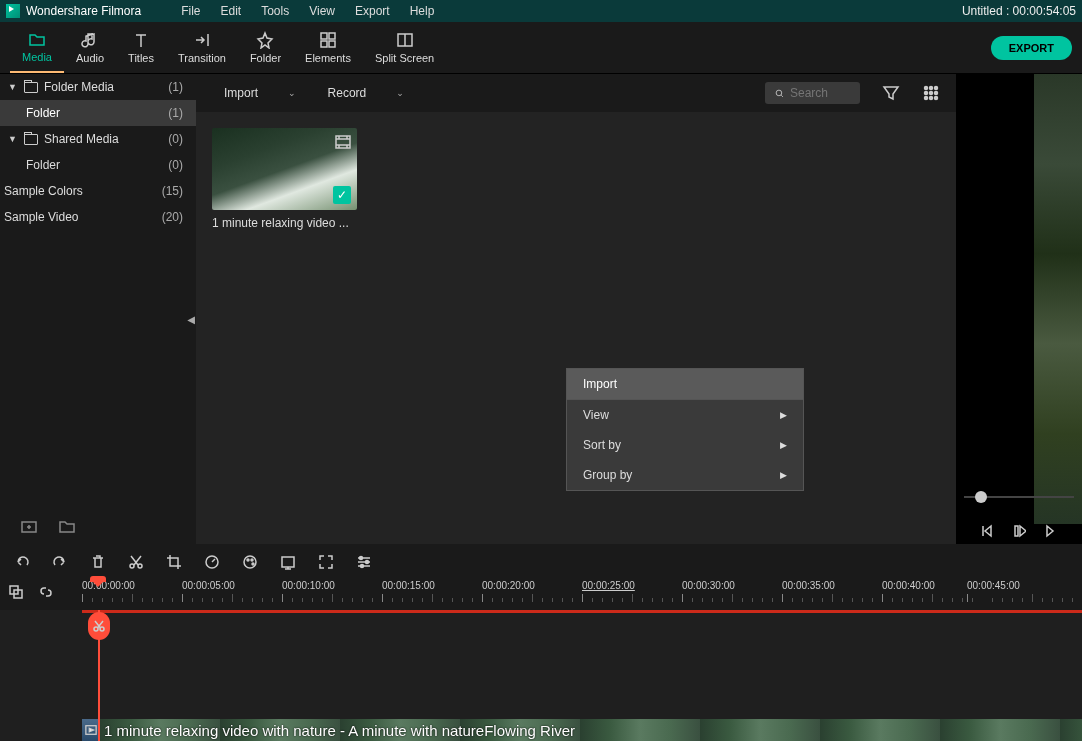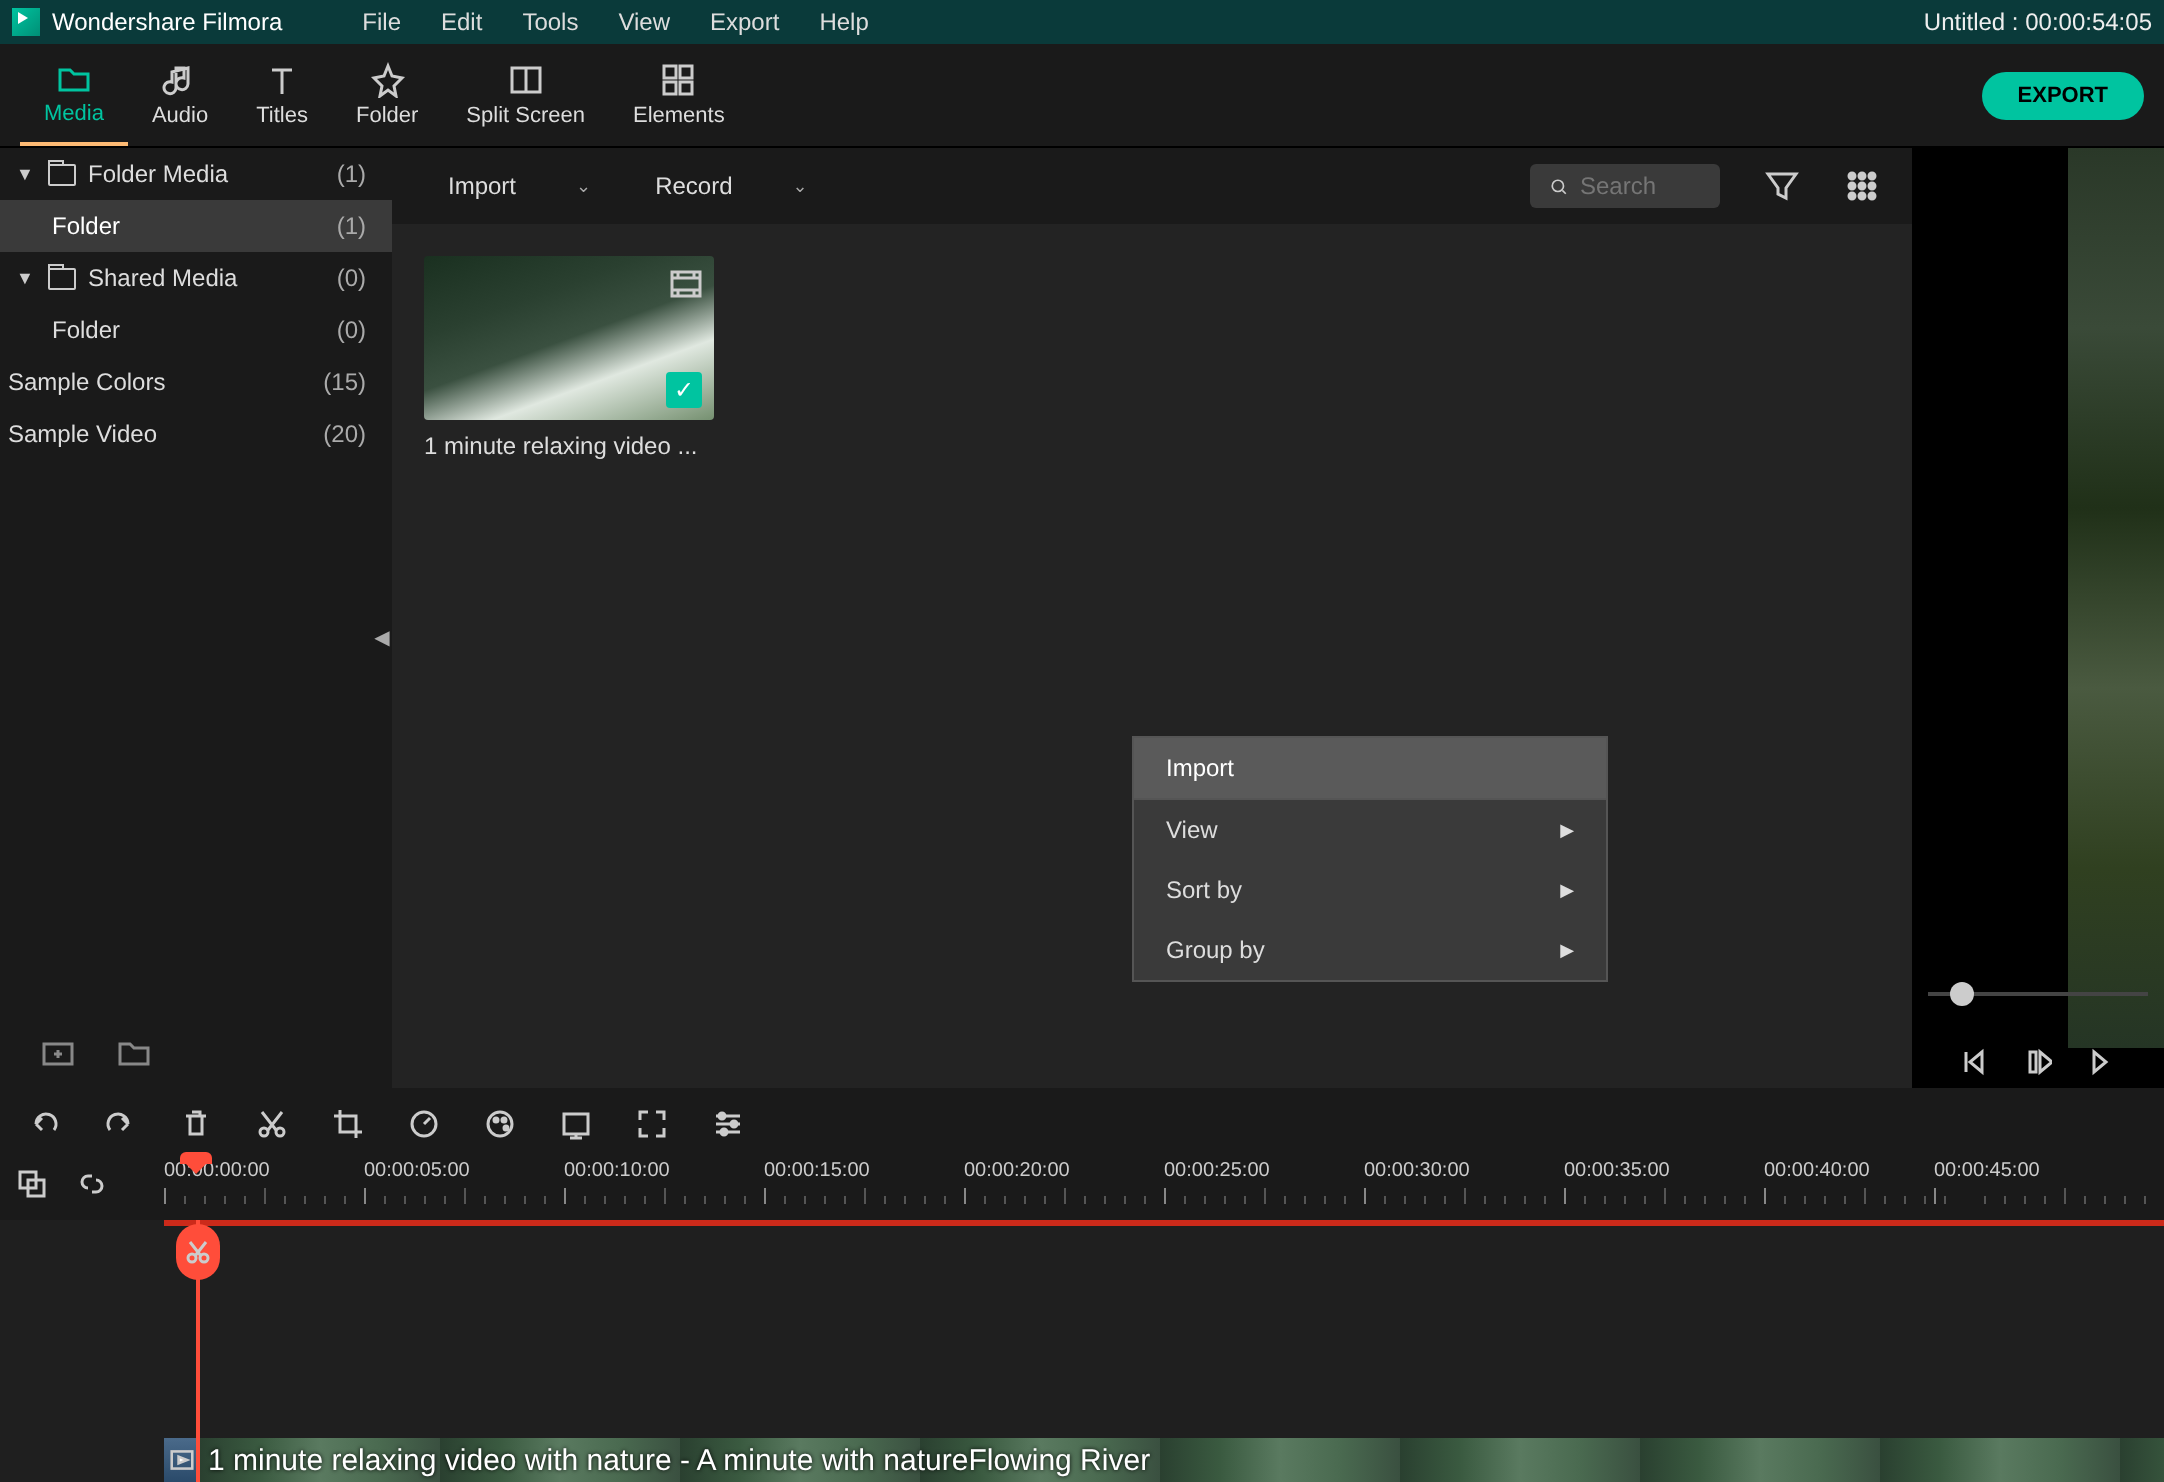--- a/index.html
+++ b/index.html
@@ -134,39 +134,45 @@
     <span>Audio</span>
   </div>
   <div class="tab">
     <svg>
         <path d="M4 4h10M9 4v12"></path>
       </svg>
     <span>Titles</span>
   </div>
   <div class="tab">
     <svg>
+        <path d="M3 9h8m-3-3l3 3-3 3M15 3v12"></path>
+      </svg>
+    <span>Transition</span>
+  </div>
+  <div class="tab">
+    <svg>
         <path d="M9 2l2 5 5 1-4 4 1 5-4-3-4 3 1-5-4-4 5-1z"></path>
       </svg>
     <span>Folder</span>
-  </div>
-  <div class="tab">
-    <svg>
-        <rect x="2" y="3" width="14" height="12"></rect>
-        <path d="M9 3v12"></path>
-      </svg>
-    <span>Split Screen</span>
   </div>
   <div class="tab">
     <svg>
         <rect x="2" y="2" width="6" height="6"></rect>
         <rect x="10" y="2" width="6" height="6"></rect>
         <rect x="2" y="10" width="6" height="6"></rect>
         <rect x="10" y="10" width="6" height="6"></rect>
       </svg>
     <span>Elements</span>
+  </div>
+  <div class="tab">
+    <svg>
+        <rect x="2" y="3" width="14" height="12"></rect>
+        <path d="M9 3v12"></path>
+      </svg>
+    <span>Split Screen</span>
   </div>
   <button class="export-btn">EXPORT</button>
 </div>
 
 <div class="main">
 
   <div class="sidebar">
     <div class="tree-item">
       <span class="tree-arrow">▼</span>
       <span class="tree-folder"></span>
@@ -393,21 +399,21 @@
         <div class="ruler-tick" style="left: 400px;">00:00:20:00</div>
         <div class="ruler-minor" style="left: 410px;"></div>
         <div class="ruler-minor" style="left: 420px;"></div>
         <div class="ruler-minor" style="left: 430px;"></div>
         <div class="ruler-minor" style="left: 440px;"></div>
         <div class="ruler-minor" style="left: 450px; height: 8px; top: 14px;"></div>
         <div class="ruler-minor" style="left: 460px;"></div>
         <div class="ruler-minor" style="left: 470px;"></div>
         <div class="ruler-minor" style="left: 480px;"></div>
         <div class="ruler-minor" style="left: 490px;"></div>
-        <div class="ruler-tick" style="left: 500px;">00:00:25:00</div>
+        <div class="ruler-tick" style="left: 500px; text-decoration: underline;">00:00:25:00</div>
         <div class="ruler-minor" style="left: 510px;"></div>
         <div class="ruler-minor" style="left: 520px;"></div>
         <div class="ruler-minor" style="left: 530px;"></div>
         <div class="ruler-minor" style="left: 540px;"></div>
         <div class="ruler-minor" style="left: 550px; height: 8px; top: 14px;"></div>
         <div class="ruler-minor" style="left: 560px;"></div>
         <div class="ruler-minor" style="left: 570px;"></div>
         <div class="ruler-minor" style="left: 580px;"></div>
         <div class="ruler-minor" style="left: 590px;"></div>
         <div class="ruler-tick" style="left: 600px;">00:00:30:00</div>

